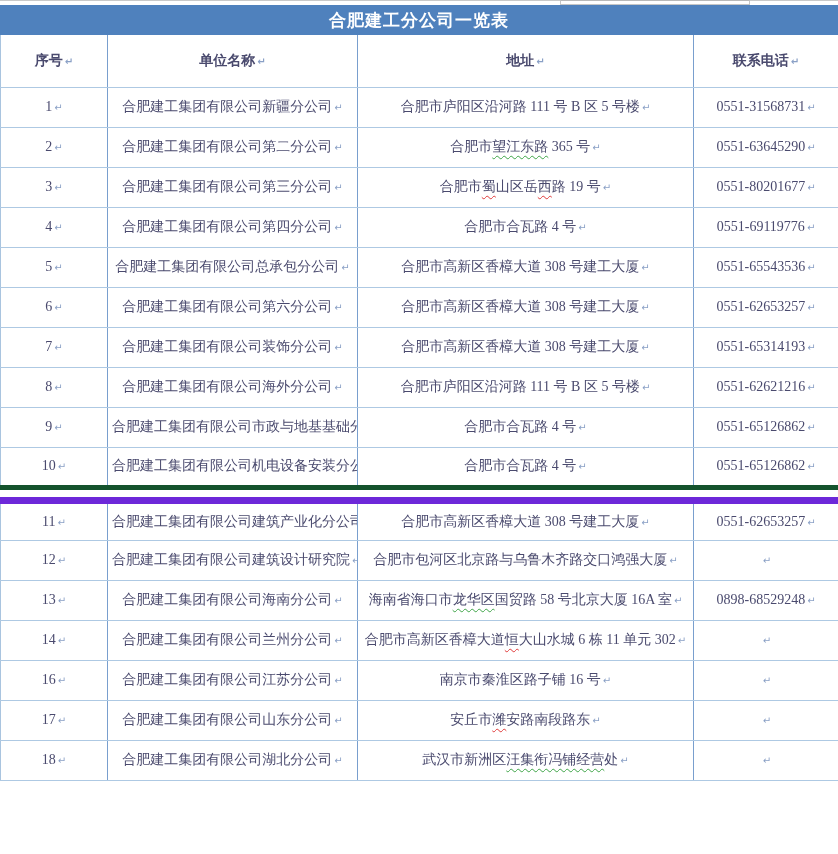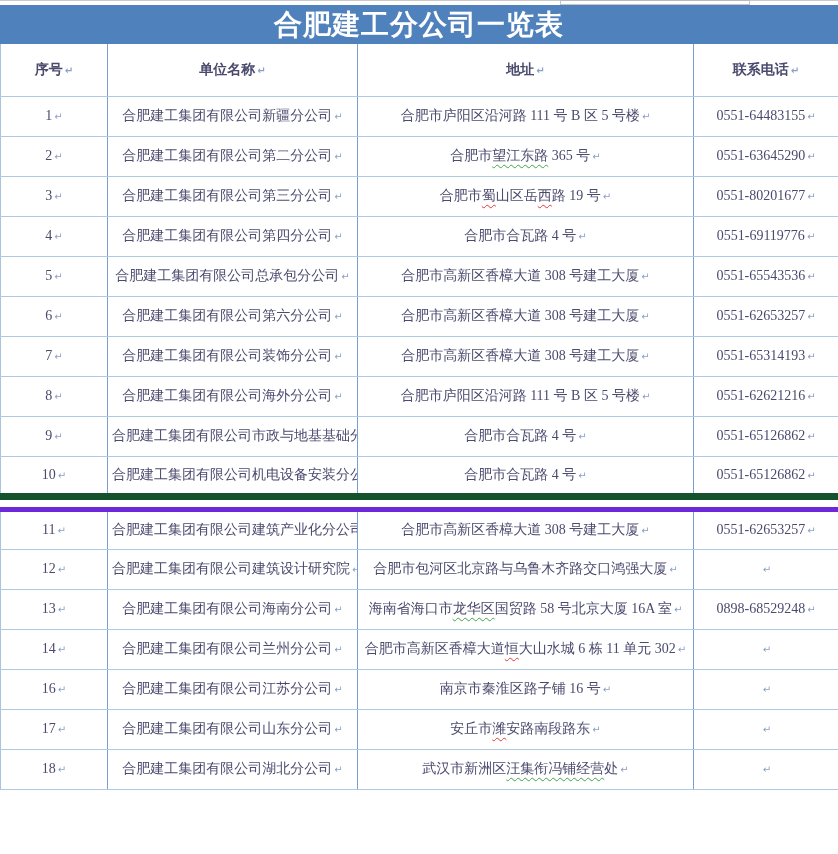--- a/index.html
+++ b/index.html
@@ -9,42 +9,42 @@
     width:838px;
   }
   .page { width:838px; height:854px; background:#fff; position:relative; }
 
   
   .top-strip { height:5px; border-top:1px solid #c9c9c9; position:relative; }
   .top-notch { position:absolute; left:560px; top:-1px; width:190px; height:5px;
                border:1px solid #c6c6c6; border-top:1px solid #b9b9b9; background:#fff; }
 
   .title-bar {
-    height:39px; background:#4F81BD; color:#ffffff;
-    font-weight:bold; font-size:28px; letter-spacing:1px;
+    height:30px; background:#4F81BD; color:#ffffff;
+    font-weight:bold; font-size:17px; letter-spacing:1px;
     display:flex; align-items:center; justify-content:center;
   }
 
   table { border-collapse:collapse; width:838px; table-layout:fixed; }
   col.c-no    { width:107px; }
   col.c-name  { width:250px; }
   col.c-addr  { width:336px; }
   col.c-phone { width:145px; }
 
   th, td {
     text-align:center; vertical-align:middle;
     color:#4A4A6E; font-size:14px;
     border-top:1px solid #AEC9E3; border-bottom:1px solid #AEC9E3;
     border-left:1px solid #799FCE; border-right:1px solid #799FCE;
     padding:2px 4px; overflow:hidden; white-space:nowrap;
   }
   table.sec1 th { height:52px; font-weight:bold; font-size:14px; border-top:none; }
   td { height:40px; }
-  table.sec1 { border-bottom:7px solid #14532d;padding-left:32px; }
-  table.sec2 { border-top:5px solid #6d28d9; }
+  table.sec1 { border-bottom:5px solid #14532d;padding-left:32px; }
+  table.sec2 { border-top:7px solid #6d28d9; }
   table th:first-child, table td:first-child { border-left:1px solid #A9C4DF; }
   table th:last-child,  table td:last-child  { border-right:1px solid #A9C4DF; }
 
   .section-gap { height:7px; background:#ffffff; }
 
   .pilcrow {
     color:#8AA0C6; font-size:10px; margin-left:2px;
     font-family:"DejaVu Sans",sans-serif;
   }
   .seg-red {
@@ -81,21 +81,21 @@
         <th><span>单位名称</span><span class="pilcrow">↵</span></th>
         <th><span>地址</span><span class="pilcrow">↵</span></th>
         <th><span>联系电话</span><span class="pilcrow">↵</span></th>
       </tr>
     </thead>
     <tbody id="tbody-sec1">
         <tr>
           <td><span>1</span><span class="pilcrow">↵</span></td>
           <td><span>合肥建工集团有限公司新疆分公司</span><span class="pilcrow">↵</span></td>
           <td><span>合肥市庐阳区沿河路 111 号 B 区 5 号楼</span><span class="pilcrow">↵</span></td>
-          <td><span>0551-64483155</span><span class="pilcrow">↵</span></td>
+          <td><span>0551-31568731</span><span class="pilcrow">↵</span></td>
         </tr>
         <tr>
           <td><span>2</span><span class="pilcrow">↵</span></td>
           <td><span>合肥建工集团有限公司第二分公司</span><span class="pilcrow">↵</span></td>
           <td><span>合肥市</span><span class="seg-green">望江东路</span><span> 365 号</span><span class="pilcrow">↵</span></td>
           <td><span>0551-63645290</span><span class="pilcrow">↵</span></td>
         </tr>
         <tr>
           <td><span>3</span><span class="pilcrow">↵</span></td>
           <td><span>合肥建工集团有限公司第三分公司</span><span class="pilcrow">↵</span></td>

